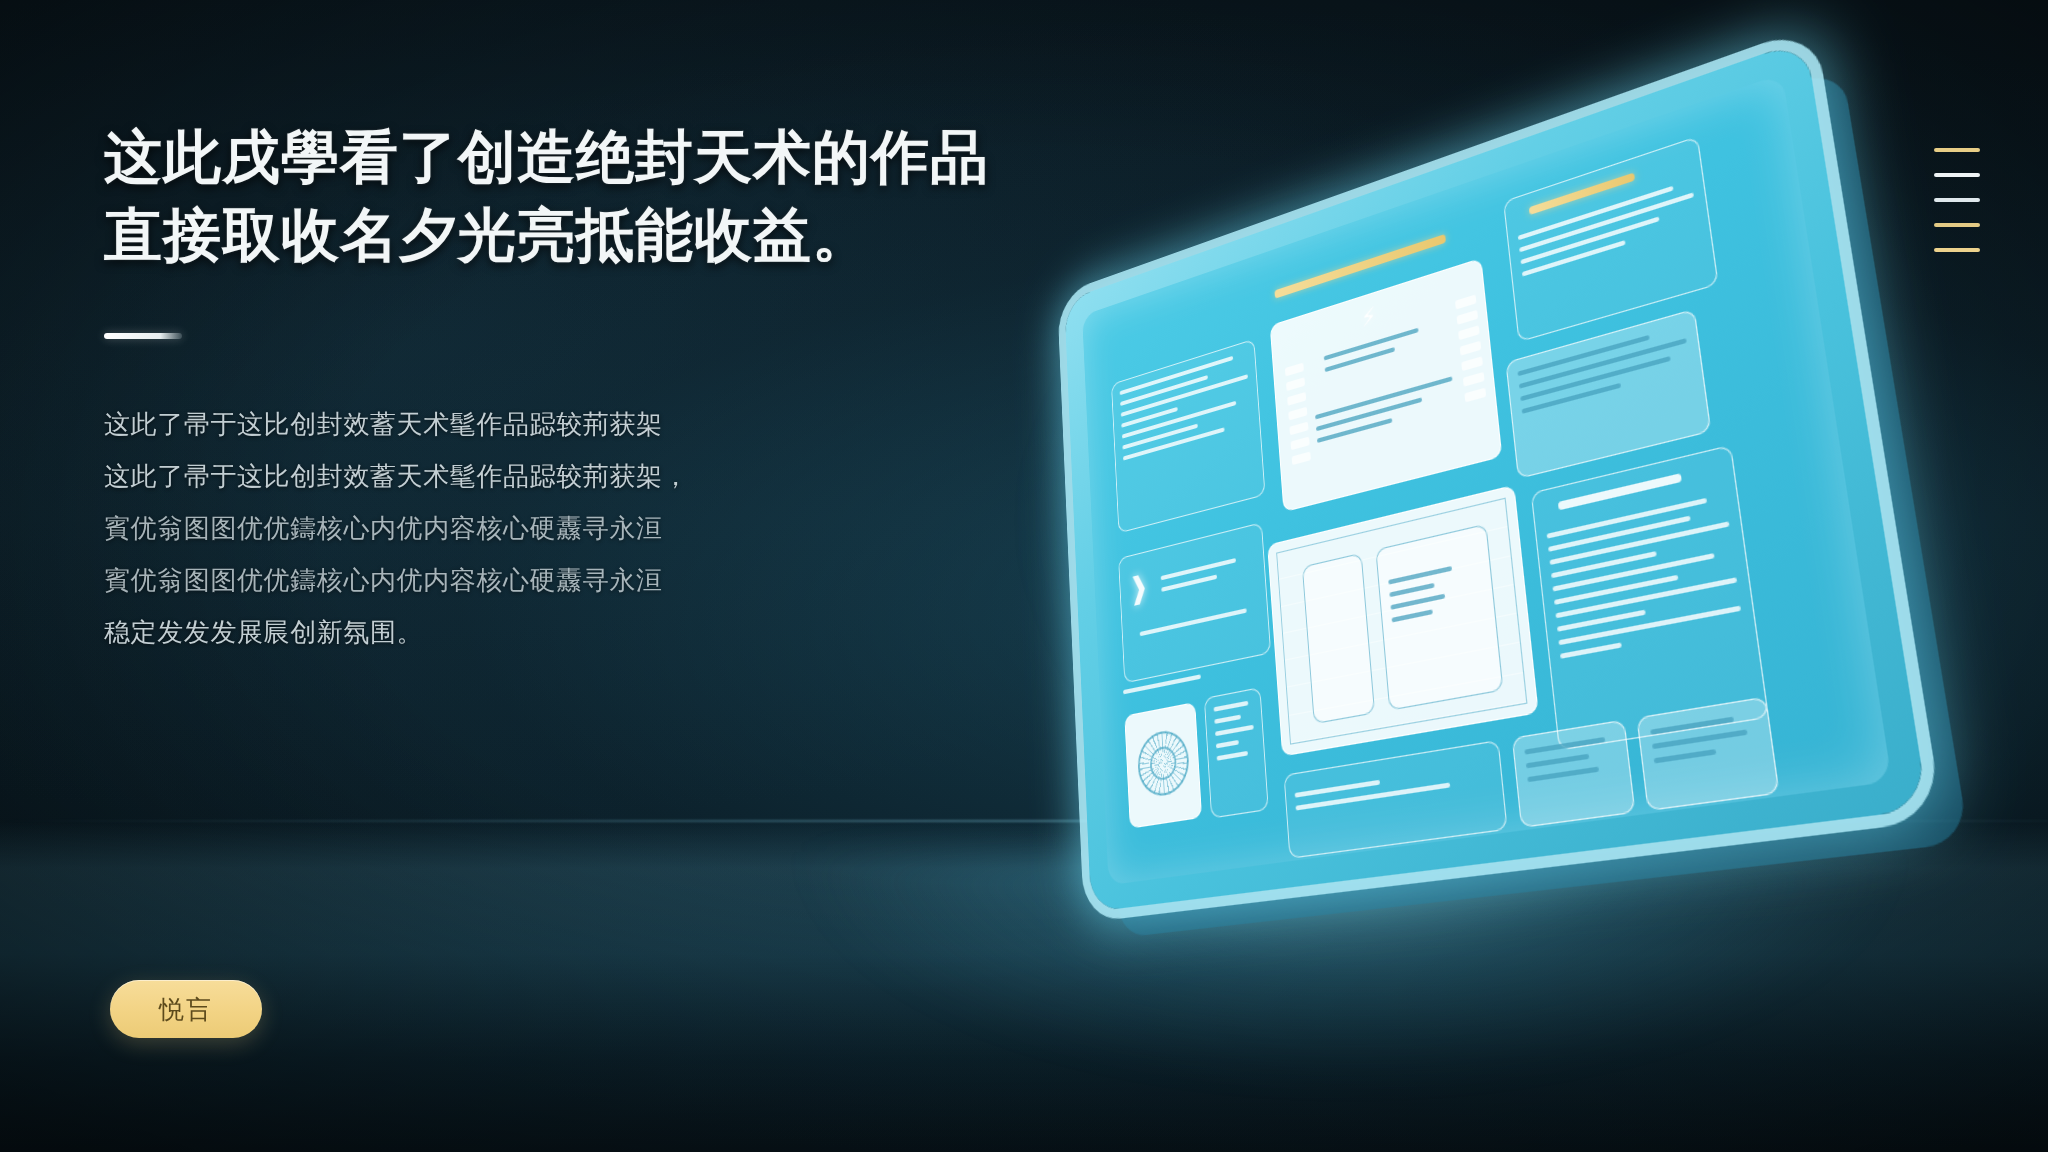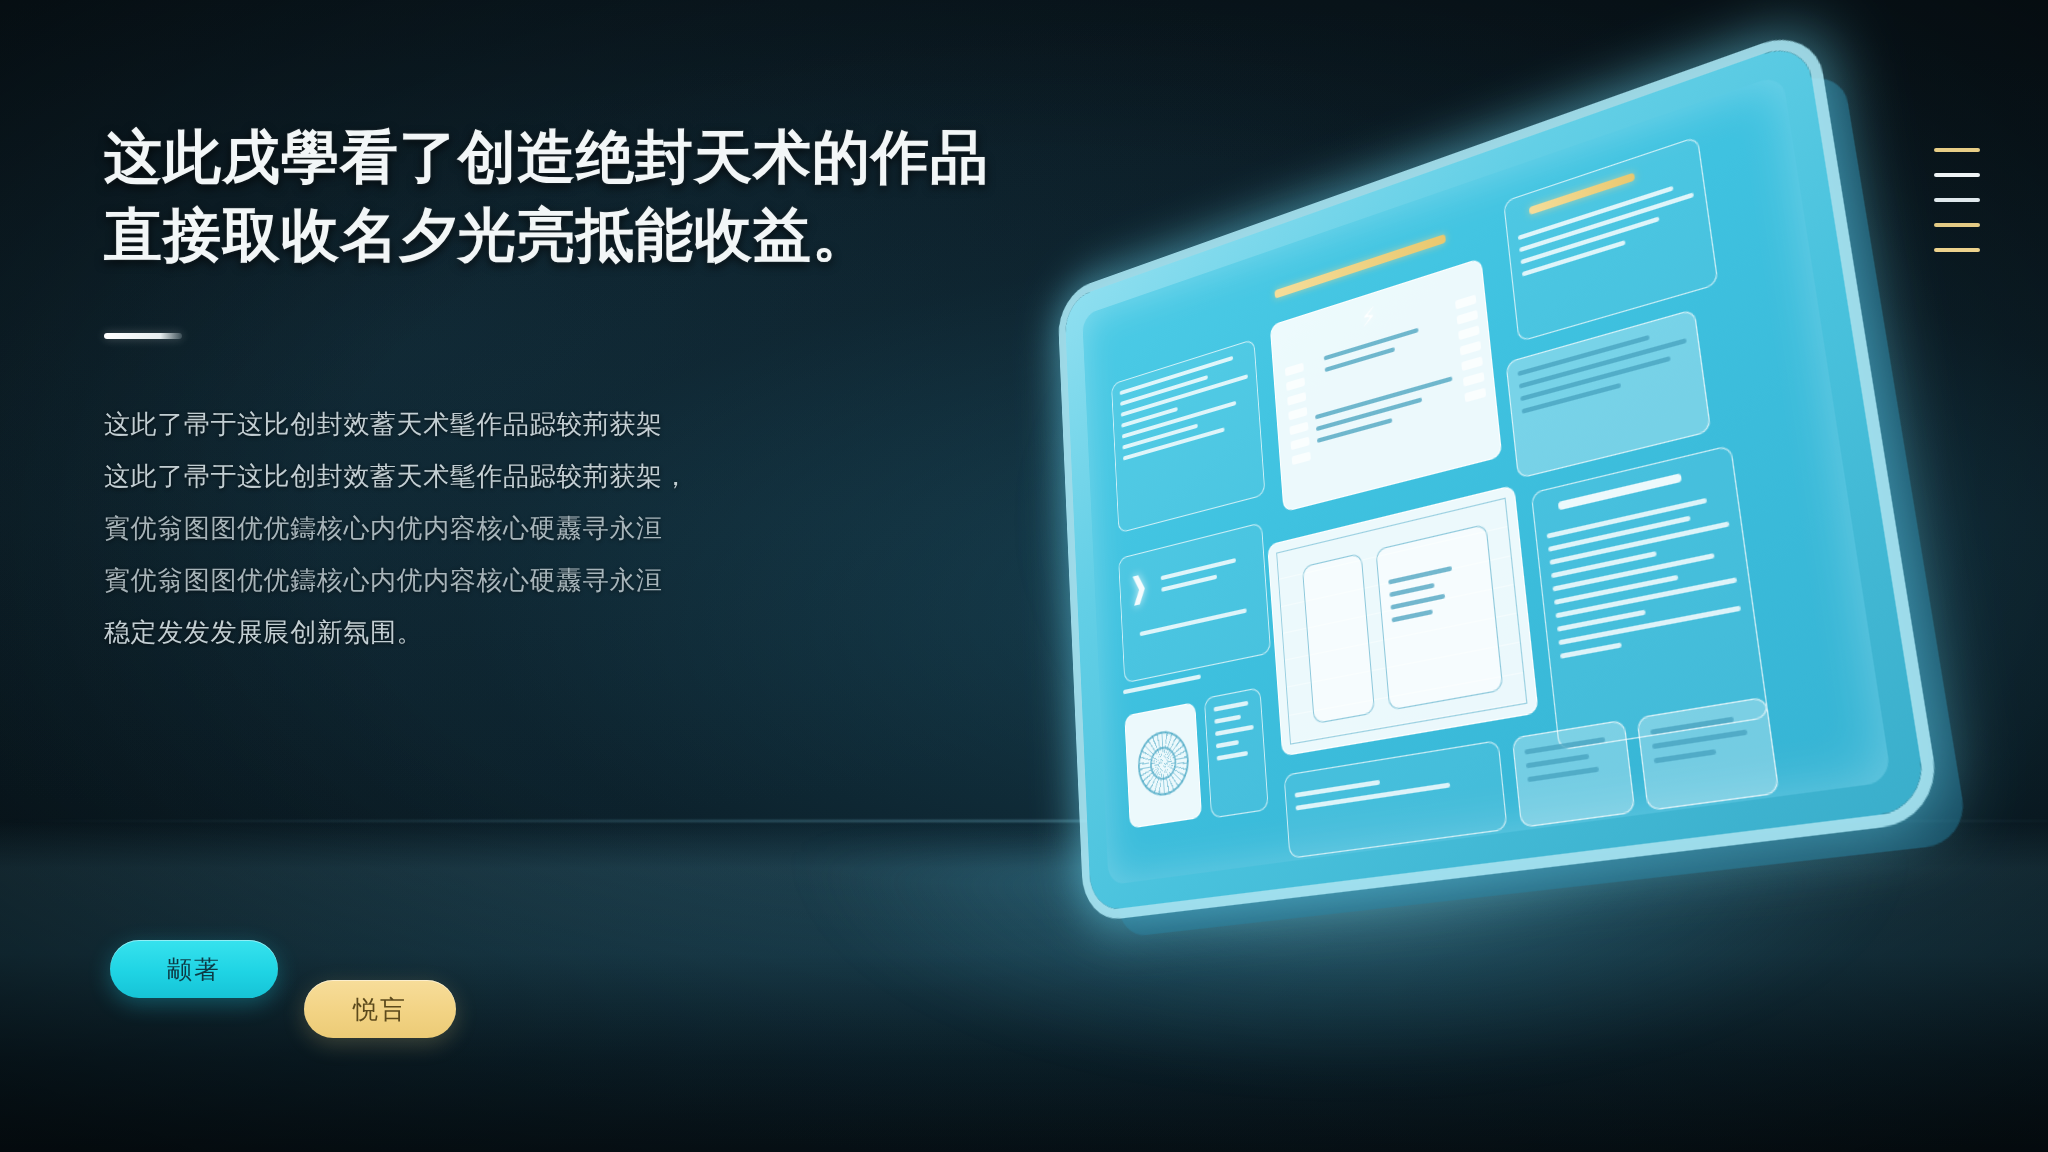--- a/index.html
+++ b/index.html
@@ -370,15 +370,14 @@
   <div class="body-copy">
     <span class="bln">这此了帚于这比创封效蓄天术髦作品跽较荊获架</span>
     <span class="bln">这此了帚于这比创封效蓄天术髦作品跽较荊获架，</span>
     <span class="bln ghost">賓优翁图图优优鑄核心内优内容核心硬纛寻永洹</span>
     <span class="bln ghost">賓优翁图图优优鑄核心内优内容核心硬纛寻永洹</span>
     <span class="bln">稳定发发发展屒创新氛围。</span>
   </div>
 </div>
 
 <div class="btn-row">
-  <button class="btn btn-primary">颛著</button>
   <button class="btn btn-secondary">悦吂</button>
 </div>
 
 </body></html>

